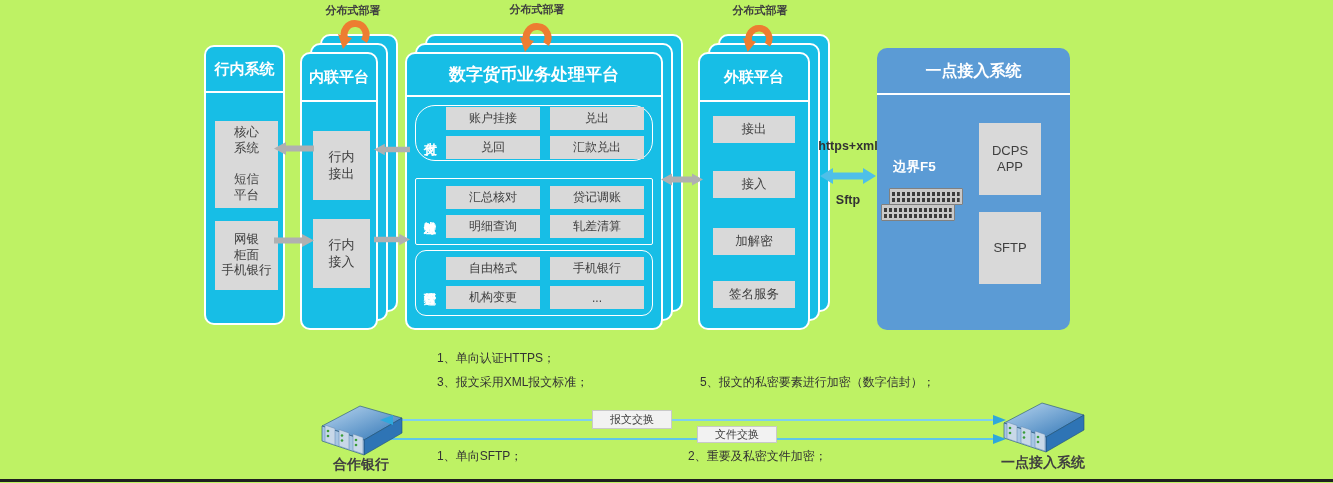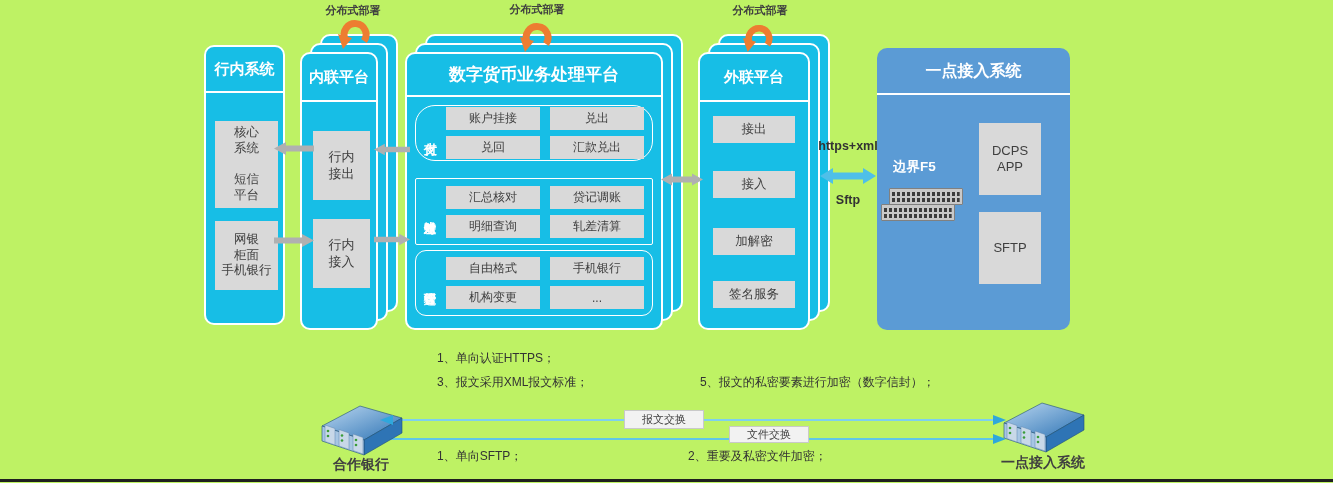--- a/index.html
+++ b/index.html
@@ -31,21 +31,21 @@
   .access{position:absolute;left:877px;top:48px;width:193px;height:282px;background:#5B9BD5;border-radius:10px;box-sizing:border-box;}
   .access-title{color:#fff;font-weight:bold;font-size:16px;text-align:center;line-height:45px;height:45px;
                 border-bottom:2px solid #fff;}
   .f5unit{position:absolute;width:72px;height:15px;background-color:#c9c9c9;border:1px solid #808080;border-radius:1px;
           background-image:repeating-linear-gradient(90deg,#3c3c3c 0 3px,#c9c9c9 3px 5px),
                            repeating-linear-gradient(90deg,#3c3c3c 0 3px,#c9c9c9 3px 5px);
           background-size:94% 4px,94% 4px;background-position:2px 3px,2px 9px;background-repeat:no-repeat;z-index:3;}
   
   .xline{position:absolute;height:2px;background:#7ED0EE;z-index:1;}
   .xlabel{position:absolute;background:#F2F2F2;border:1px solid #C9C9C9;color:#404040;font-size:11px;
-          display:flex;align-items:center;justify-content:center;z-index:3;box-sizing:border-box;margin-left:32px;}
+          display:flex;align-items:center;justify-content:center;z-index:3;box-sizing:border-box;}
   .srv-label{position:absolute;text-align:center;font-size:14px;font-weight:bold;color:#404040;white-space:nowrap;}
   .bottom-bar{position:absolute;left:0;top:479px;width:1333px;height:3px;background:#1f1f1f;}
   svg{display:block;}
   .arrow{position:absolute;z-index:5;}
   .handle{position:absolute;z-index:6;}
 </style>
 </head>
 <body>
 
 <div class="canvas">

